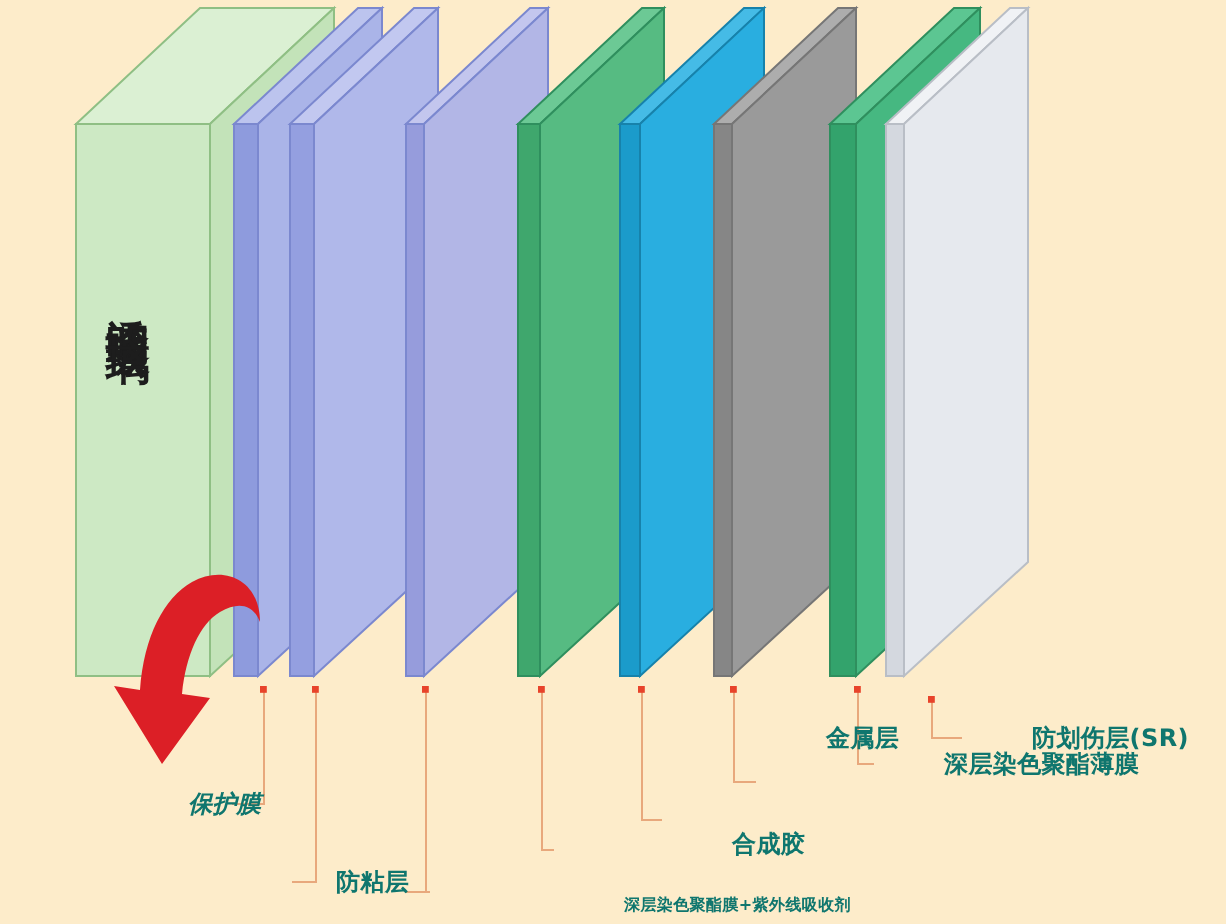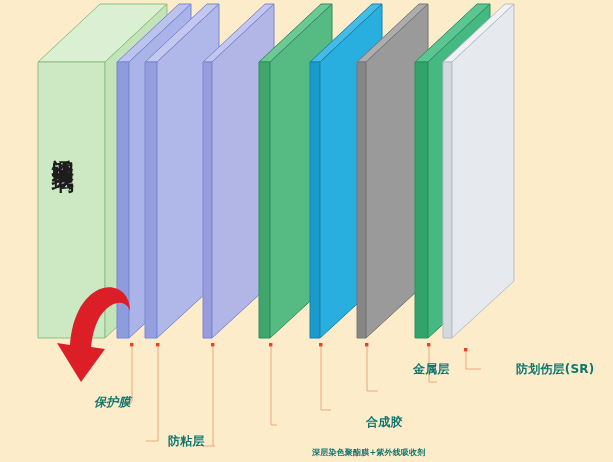--- a/index.html
+++ b/index.html
@@ -157,16 +157,17 @@
 
   <div class="lbl lbl-md" style="left:112px; top:435px;margin-left:24px;">防粘层</div>
 
 
   <div class="lbl lbl-sm" style="left:280px; top:421px;margin-top:28px;">深层染色聚酯膜+紫外线吸收剂</div>
 
   <div class="lbl lbl-md" style="left:334px; top:416px;">合成胶</div>
 
   <div class="lbl lbl-md" style="left:381px; top:363px;">金属层</div>
 
+  <div class="lbl lbl-md" style="left:440px; top:376px;">深层染色聚酯薄膜</div>
 
   <div class="lbl lbl-md" style="left:484px; top:363px;">防划伤层(SR)</div>
 
 </div>
 
 </body></html>

